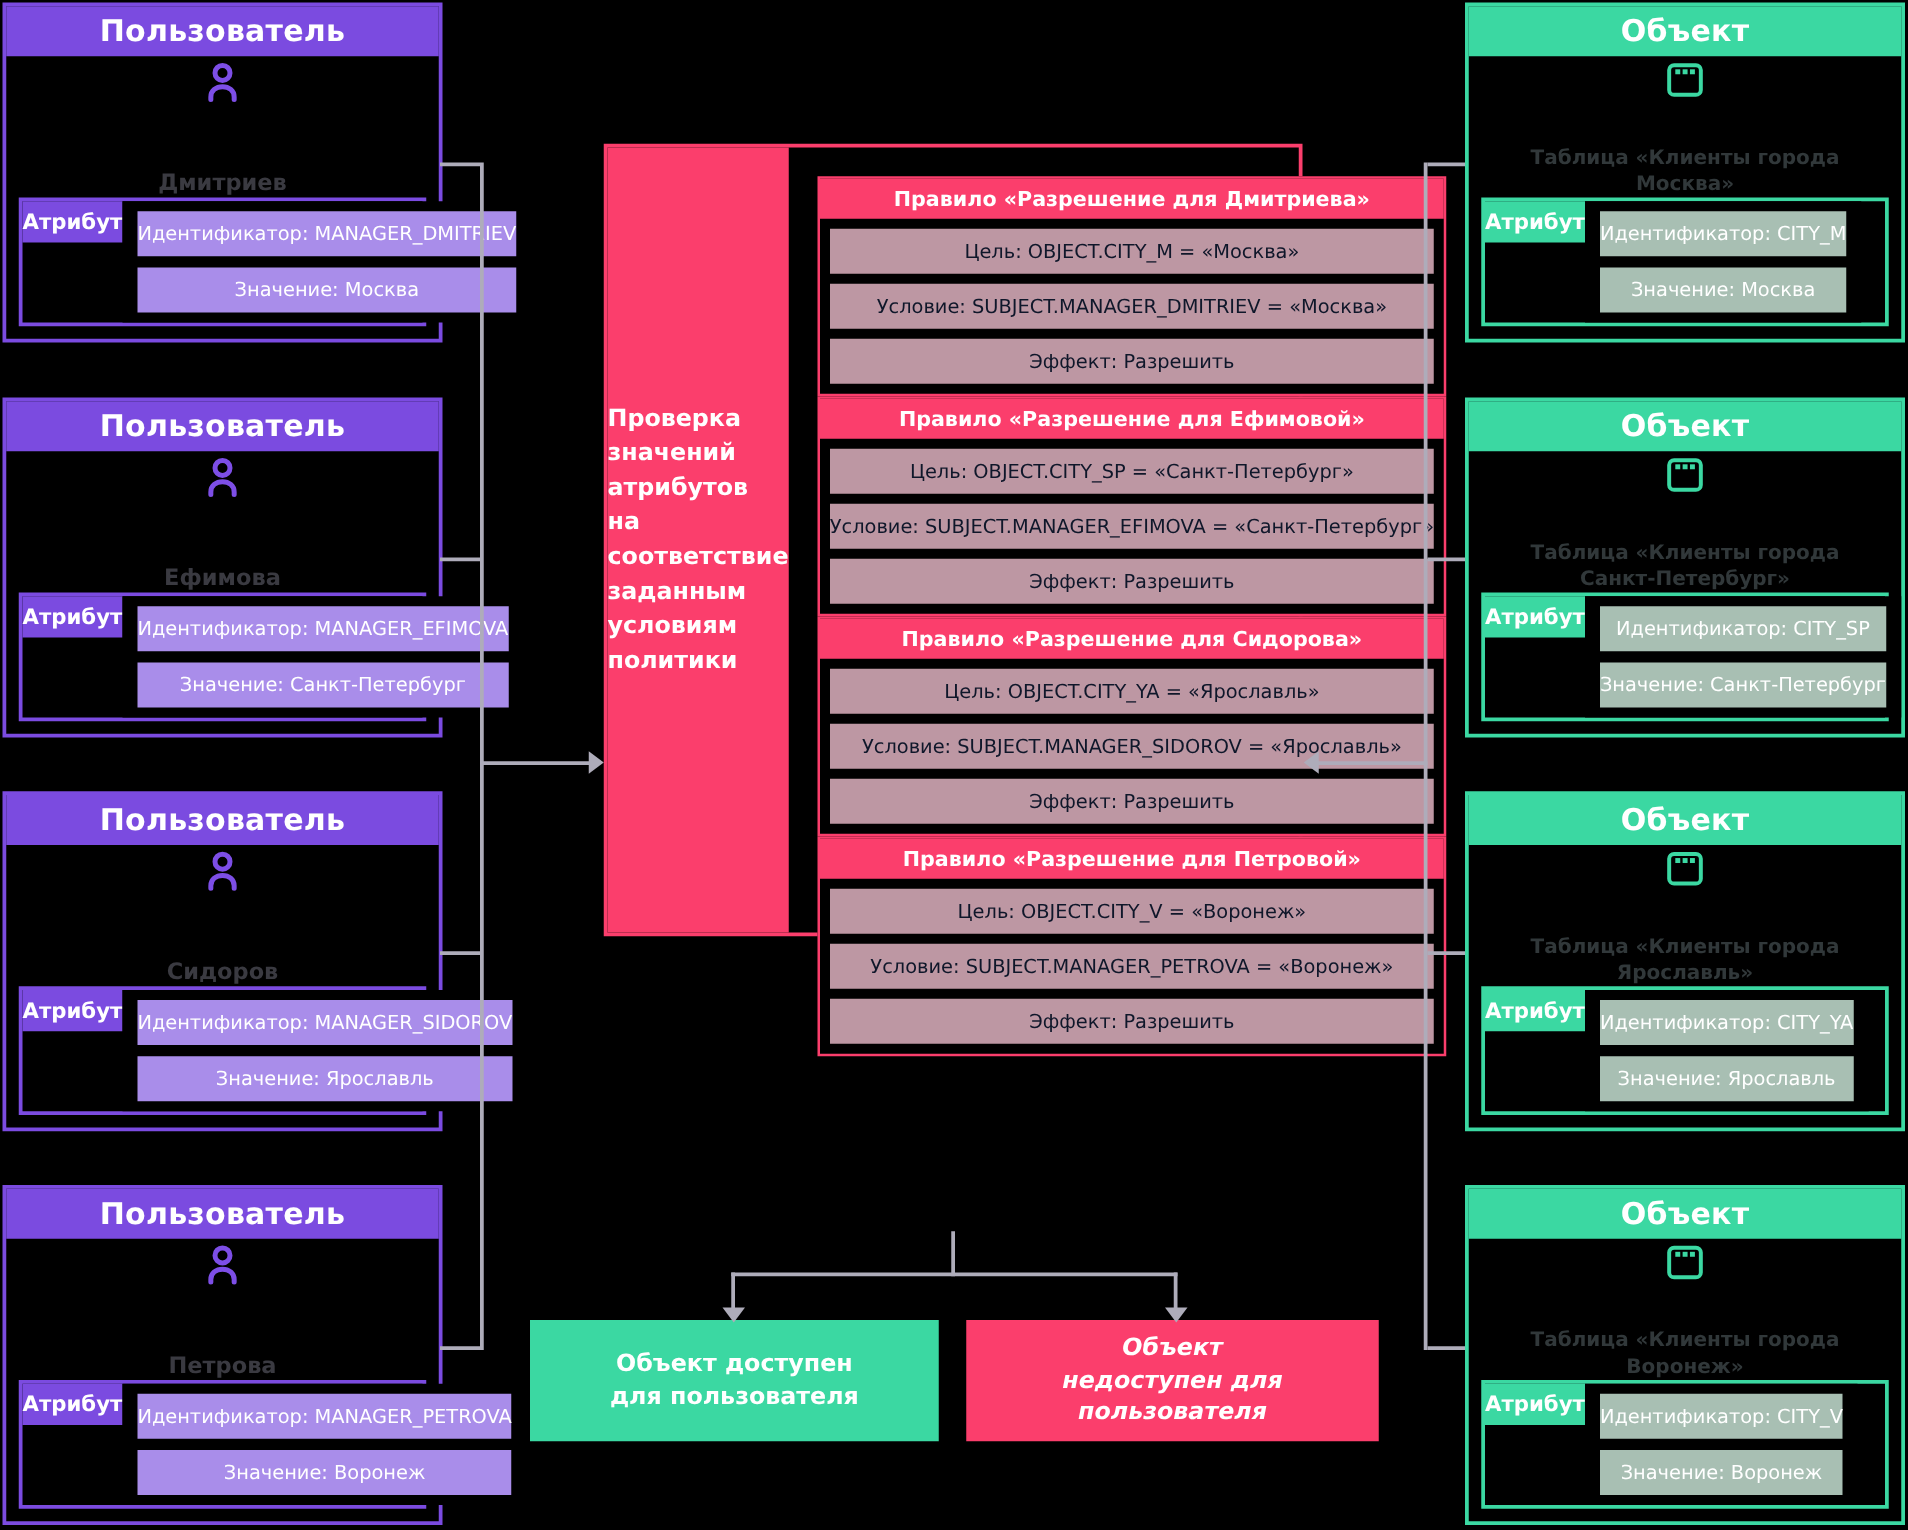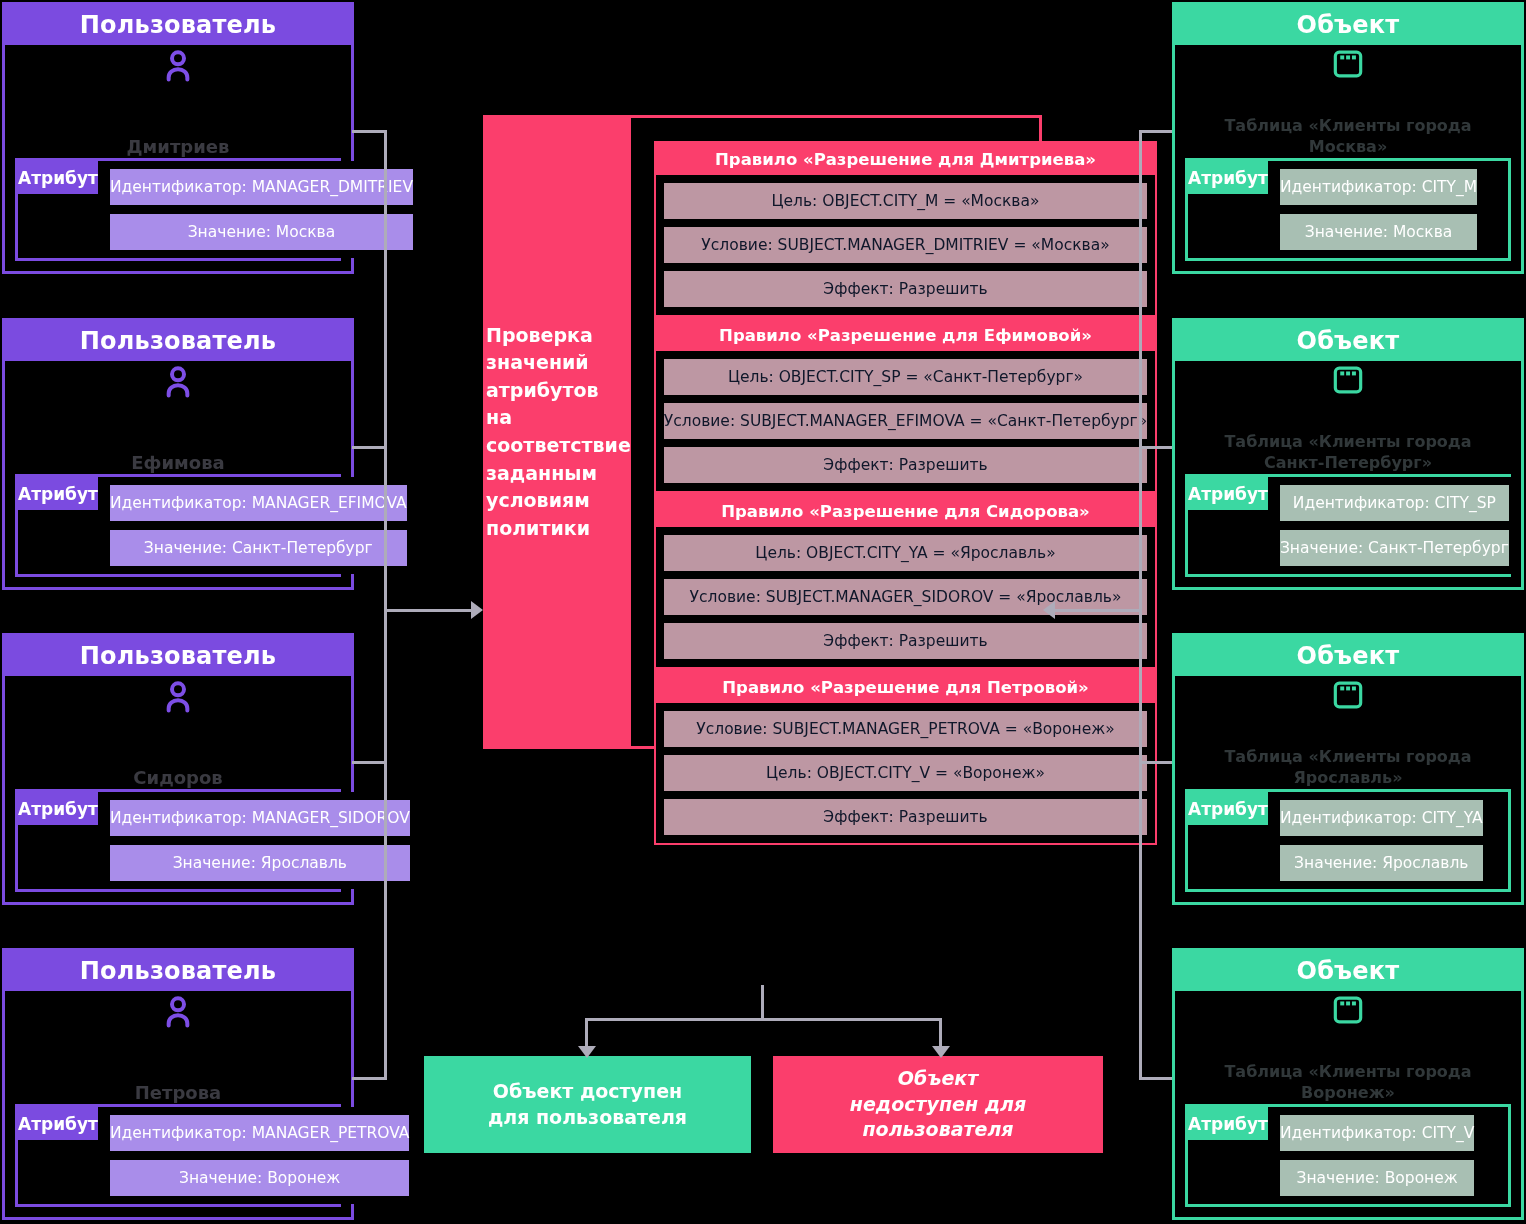--- a/index.html
+++ b/index.html
@@ -266,22 +266,22 @@
       <div class="rule-body">
         <div class="rule-row">Цель: OBJECT.CITY_YA = «Ярославль»</div>
         <div class="rule-row">Условие: SUBJECT.MANAGER_SIDOROV = «Ярославль»</div>
         <div class="rule-row">Эффект: Разрешить</div>
       </div>
     </div>
 
     <div class="rule">
       <div class="rule-header">Правило «Разрешение для Петровой»</div>
       <div class="rule-body">
+        <div class="rule-row">Цель: OBJECT.CITY_V = «Воронеж»</div>
         <div class="rule-row">Условие: SUBJECT.MANAGER_PETROVA = «Воронеж»</div>
-        <div class="rule-row">Цель: OBJECT.CITY_V = «Воронеж»</div>
         <div class="rule-row">Эффект: Разрешить</div>
       </div>
     </div>
 
   </div>
 </div>
 
 <div class="abs result result-allowed">
   <span>Объект доступен для пользователя</span>
 </div>

